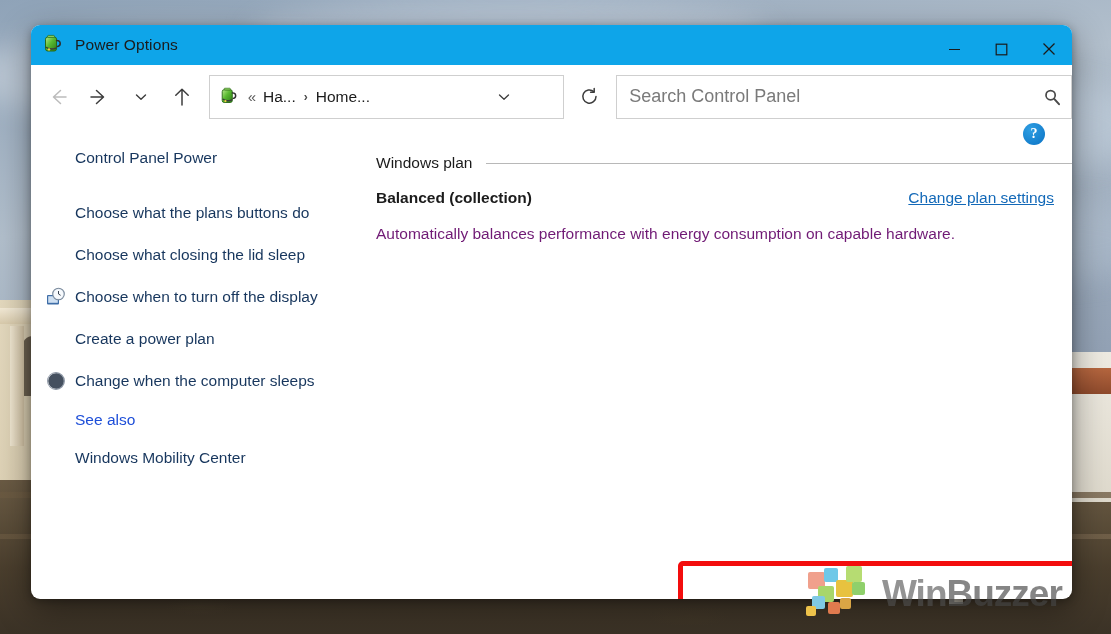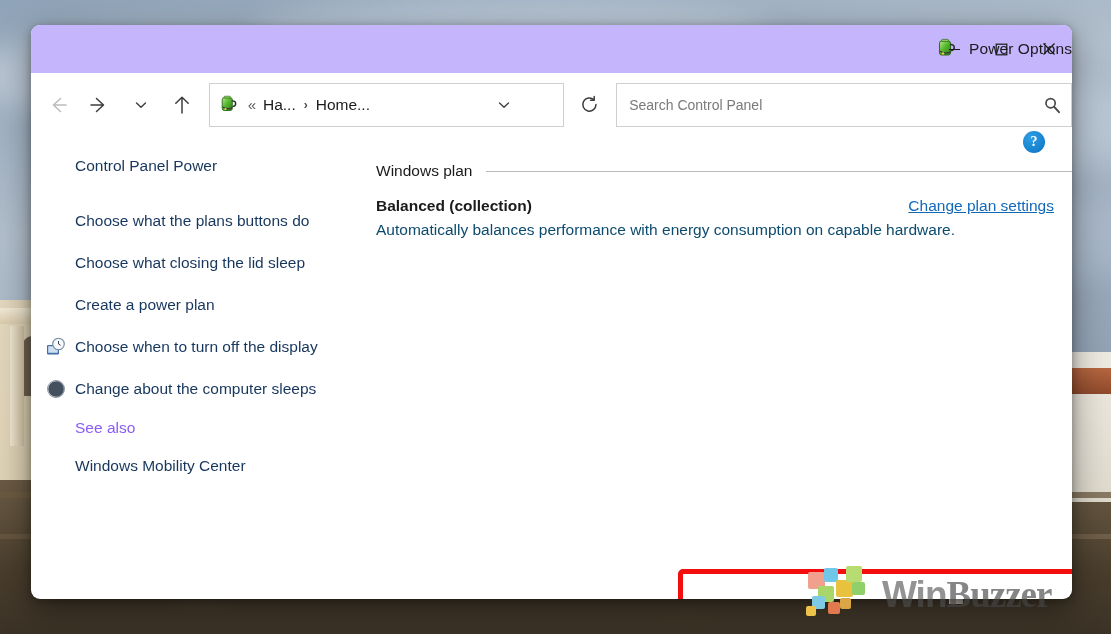--- a/index.html
+++ b/index.html
@@ -114,22 +114,22 @@
   
   #window {
     position:absolute; left:31px; top:25px; width:1041px; height:574px;
     background:#ffffff; border-radius:9px;
     box-shadow:0 10px 34px rgba(0,0,0,.42), 0 2px 8px rgba(0,0,0,.3);
     overflow:hidden;
   }
 
   
   #titlebar {
-    height:48px; background:#c4b5fd;
-    display:flex; align-items:center; position:relative;justify-content:flex-end;
+    height:40px; background:#0ea5e9;
+    display:flex; align-items:center; position:relative;
   }
   .title-ico { margin-left:11px; width:24px; height:24px; flex:none; }
   .title-text {
     margin-left:9px; font-size:15.5px; color:#1b1b1b; letter-spacing:.1px;
   }
   .wincontrols { position:absolute; right:0; top:0; height:48px; display:flex; }
   .wc {
     width:47px; height:48px; display:flex; align-items:center; justify-content:center;
     cursor:default;
   }
@@ -165,41 +165,41 @@
     margin-left:4px; width:44px; height:44px;
     display:flex; align-items:center; justify-content:center; cursor:default;
   }
 
   .searchbox {
     margin-left:5px; width:462px; height:44px;
     border:1px solid #cfcfcf; background:#fff;
     display:flex; align-items:center; padding:0 10px 0 12px;
   }
   .searchbox input {
-    flex:1; border:none; outline:none; font-size:14px;
+    flex:1; border:none; outline:none; font-size:18px;
     color:#c2410c; font-family:"Liberation Sans", sans-serif;
     background:transparent;
   }
   .searchbox input::placeholder { color:#7a7a7a; }
 
   
   #body { display:flex; height:463px; }
 
   #sidebar { width:330px; padding:18px 0 0 0; position:relative; }
   .side-link {
     display:flex; align-items:flex-start; padding:0 18px 0 44px;
     margin-bottom:19px; position:relative; cursor:default;
   }
   .side-link .lbl {
     font-size:15.5px; line-height:23px; color:#17365d;
   }
   .side-link.home { margin-bottom:32px; }
   .side-ico { position:absolute; left:15px; top:2px; width:20px; height:20px; }
   .see-also {
-    font-size:15.5px; color:#8b5cf6; padding-left:44px;
+    font-size:15.5px; color:#1d4ed8; padding-left:44px;
     margin-top:6px; margin-bottom:17px;
   }
 
   #content { flex:1; position:relative; padding:0 0 0 6px; }
   .help-btn {
     position:absolute; right:27px; top:-5px; width:22px; height:22px;
     border-radius:50%; background:radial-gradient(circle at 35% 30%,#2f9fe3,#0a72c4);
     color:#fff; font-size:14px; font-weight:bold; text-align:center;
     line-height:22px; cursor:default; font-family:"Liberation Serif", serif;
   }
@@ -221,42 +221,42 @@
     flex:1; height:1px; background:#b8b8b8; margin-left:13px;
   }
 
   .plan-row {
     display:flex; align-items:flex-start; justify-content:space-between;
     margin:17px 0 0 24px; width:678px;
   }
   .plan-name { font-size:15.5px; font-weight:bold; color:#1b1b1b; }
   .plan-change { font-size:15.5px; color:#1369b8; cursor:default; }
   .plan-desc {
-    font-size:15.5px; line-height:25.5px; color:#0c4a6e;
-    margin:2px 0 0 24px; width:620px;
+    font-size:15.5px; line-height:25.5px; color:#701a75;
+    margin:14px 0 0 24px; width:620px;
   }
 
   .highlight-box {
     position:absolute; left:332px; top:433px; width:700px; height:102px;
     border:5px solid #f30d0d; border-radius:5px;
   }
 
   
   #watermark {
     position:absolute; left:806px; top:566px; width:305px; height:56px;
     display:flex; align-items:center; pointer-events:none;
   }
   .wm-logo { width:74px; height:56px; position:relative; flex:none; }
   .cube { position:absolute; border-radius:2px; }
   .wm-text {
     font-size:37px; font-weight:bold; color:rgba(80,80,80,.62);
     letter-spacing:-1px; margin-left:2px;
     font-family:"Liberation Sans", sans-serif;
   }
-  .wm-text .b { color:rgba(70,70,70,.66);font-family:Liberation Serif, serif; }
+  .wm-text .b { color:rgba(70,70,70,.66); }
 </style>
 </head>
 <body>
 
 <div id="desktop">
   <div class="sky">
     <div class="cloud c1"></div>
       <div class="cloud c2"></div>
     <div class="cloud c3"></div>
       <div class="cloud c4"></div>
@@ -392,42 +392,42 @@
 
       <div class="side-link">
         <span class="lbl">Choose what the plans buttons do</span>
       </div>
 
       <div class="side-link">
         <span class="lbl">Choose what closing the lid sleep</span>
       </div>
 
       <div class="side-link">
-        <span class="lbl">Create a power plan</span>
-      </div>
-
-      <div class="side-link">
         <svg class="side-ico" viewBox="0 0 20 20">
           <rect x="1" y="8" width="12" height="9.5" rx="1" fill="#3f6ea8"></rect>
           <rect x="2.2" y="9.2" width="9.6" height="6.6" fill="#cfe0f2"></rect>
           <circle cx="12.5" cy="7" r="5.8" fill="#e9eef5" stroke="#7a8a9c" stroke-width="1.1"></circle>
           <circle cx="12.5" cy="7" r="4.6" fill="#f7fafd"></circle>
           <line x1="12.5" y1="7" x2="12.5" y2="4" stroke="#3a4350" stroke-width="1"></line>
           <line x1="12.5" y1="7" x2="14.6" y2="8.3" stroke="#3a4350" stroke-width="1"></line>
         </svg>
         <span class="lbl">Choose when to turn off the display</span>
       </div>
 
       <div class="side-link">
+        <span class="lbl">Create a power plan</span>
+      </div>
+
+      <div class="side-link">
         <svg class="side-ico" viewBox="0 0 20 20">
           <circle cx="10" cy="10" r="8.4" fill="#d8dee6" stroke="#8b95a3" stroke-width="1.1"></circle>
           <path d="M10 1.9a8.1 8.1 0 0 0 0 16.2z" fill="#ffffff" opacity=".9"></path>
           <path d="M10 2.2a7.8 7.8 0 0 1 0 15.6 6 6 0 0 1 0-15.6z" fill="#45505f"></path>
         </svg>
-        <span class="lbl">Change about the computer sleeps</span>
+        <span class="lbl">Change when the computer sleeps</span>
       </div>
 
       <div class="see-also">See also</div>
 
       <div class="side-link">
         <span class="lbl">Windows Mobility Center</span>
       </div>
     </div>
 
     <div id="content">

